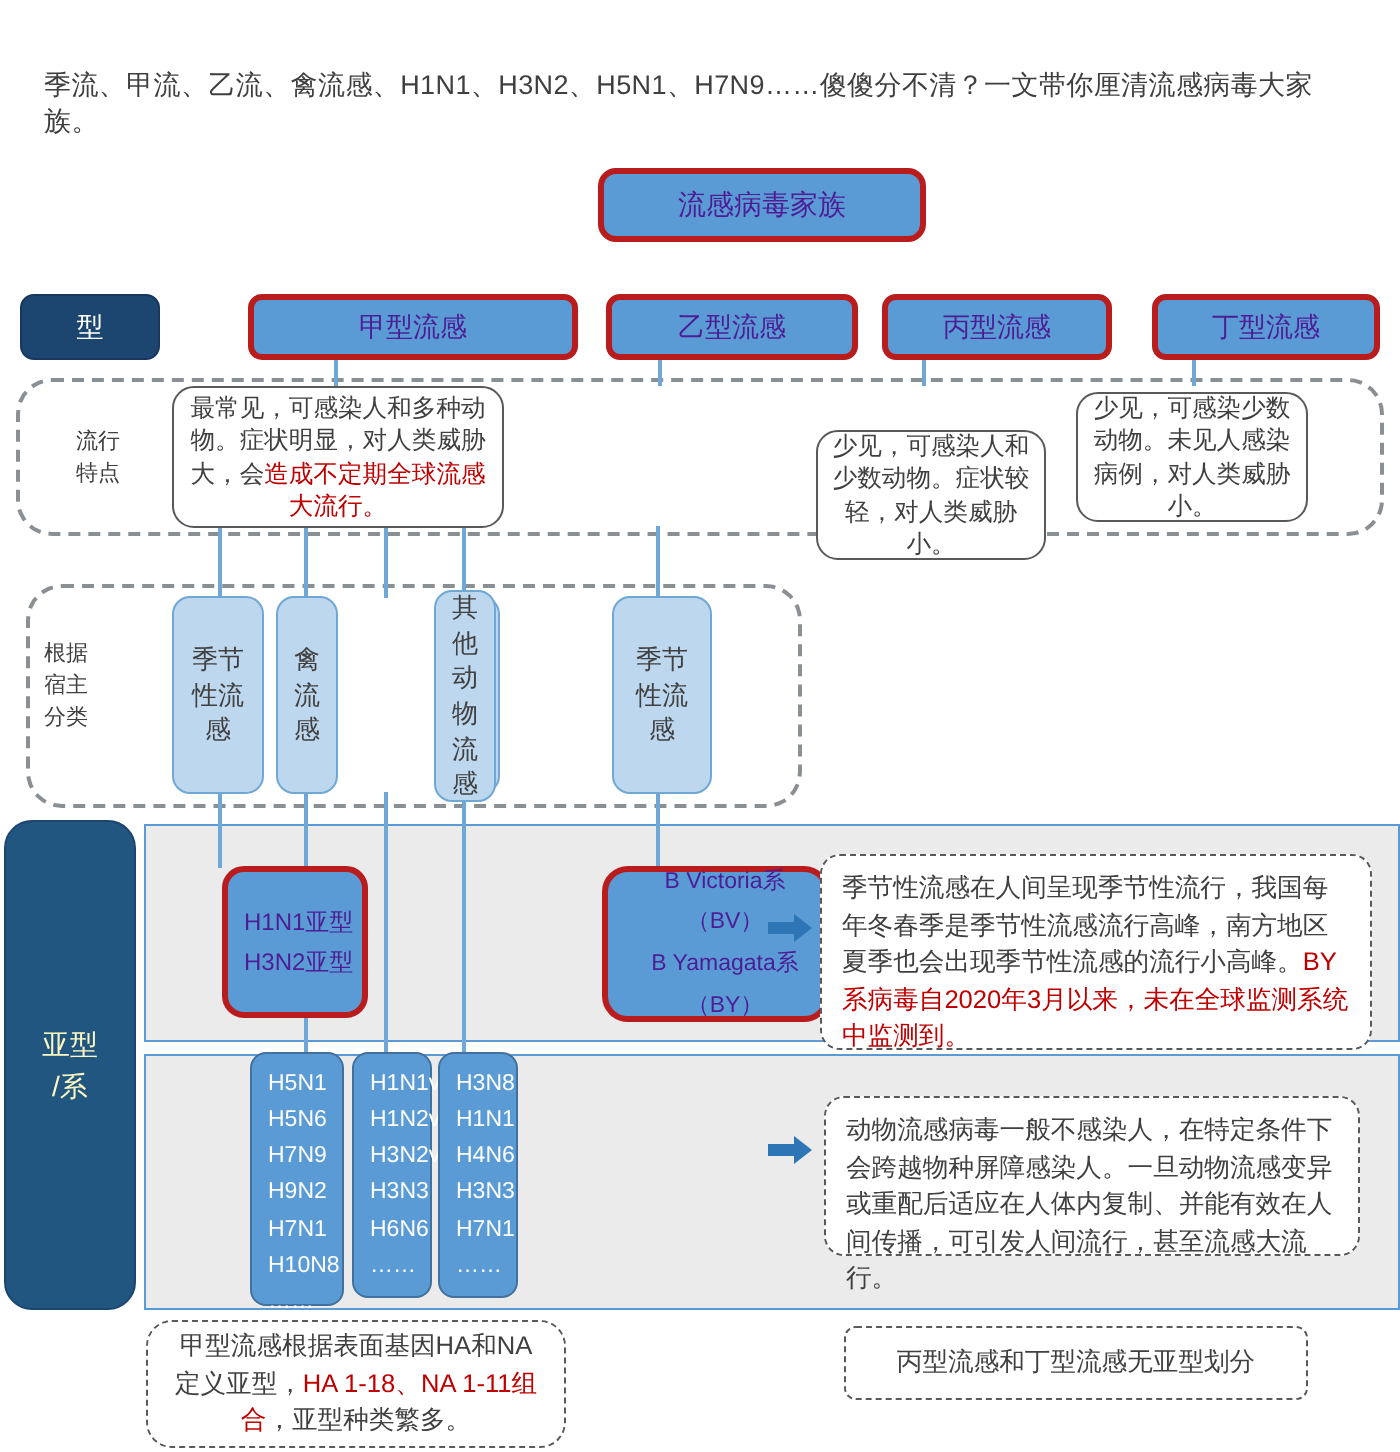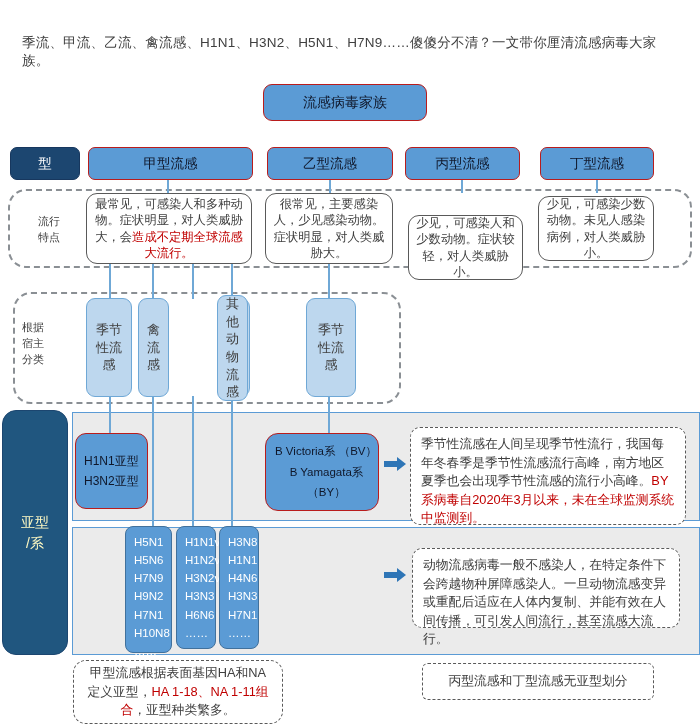--- a/index.html
+++ b/index.html
@@ -3,22 +3,22 @@
 <meta charset="utf-8">
 <style>
   html,body{margin:0;padding:0;background:#fff;}
   .canvas{
     position:relative;width:700px;height:726px;background:#fff;overflow:hidden;
     font-family:"Liberation Sans","DejaVu Sans",sans-serif;color:#404040;
   }
   .abs{position:absolute;box-sizing:border-box;}
   
   .bluebox{
-    background:#5B9BD5;border:1px solid #b91c1c;border-radius:7px;color:#0f172a;
-    display:flex;align-items:center;justify-content:center;text-align:center;
+    background:#5B9BD5;border:3px solid #b91c1c;border-radius:7px;color:#4c1d95;
+    display:flex;align-items:center;justify-content:center;text-align:center;margin-left:36px;
   }
   .darkbox{
     background:#1C4670;border:1px solid #17375E;border-radius:7px;color:#fff;
     display:flex;align-items:center;justify-content:center;text-align:center;
   }
   .sidebar{
     background:#20567F;border:1px solid #1C4670;border-radius:14px;color:#fef9c3;
     display:flex;flex-direction:column;align-items:center;justify-content:center;text-align:center;
     font-size:14px;line-height:1.5;
   }
@@ -105,23 +105,20 @@
   </div>
   <div class="abs bluebox" style="left:540px;top:147px;width:114px;height:33px;font-size:13.5px;">
     <span>丁型流感</span>
   </div>
 
   <div class="rowlabel" style="left:38px;top:214px;width:32px;word-break:break-all;">流行特点</div>
 
   <div class="abs featbox" style="left:86px;top:193px;width:166px;height:71px;">
     <span><span>最常见，可感染人和多种动物。症状明显，对人类威胁大，会</span><span class="red">造成不定期全球流感大流行。</span></span>
   </div>
-  <div class="abs featbox" style="left:265px;top:193px;width:128px;height:71px;">
-    <span><span>很常见，主要感染人，少见感染动物。症状明显，对人类威胁大。</span><span class="red"></span></span>
-  </div>
   <div class="abs featbox" style="left:408px;top:196px;width:115px;height:65px;margin-top:19px;">
     <span><span>少见，可感染人和少数动物。症状较轻，对人类威胁小。</span><span class="red"></span></span>
   </div>
   <div class="abs featbox" style="left:538px;top:196px;width:116px;height:65px;">
     <span><span>少见，可感染少数动物。未见人感染病例，对人类威胁小。</span><span class="red"></span></span>
   </div>
 
   <div class="rowlabel" style="left:22px;top:320px;width:30px;word-break:break-all;">根据宿主分类</div>
 
   <div class="abs hostbox" style="left:86px;top:298px;width:46px;height:99px;padding:0 9px;">

